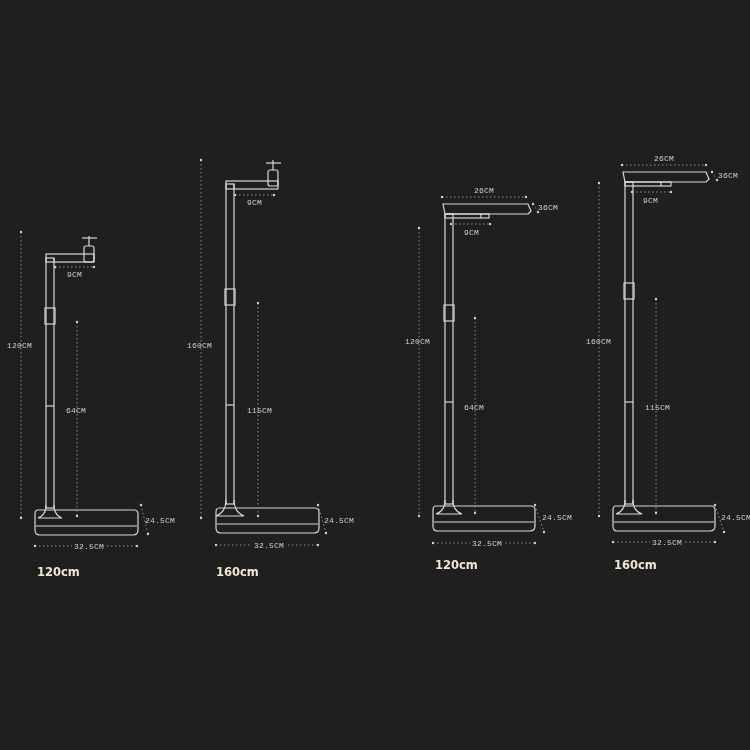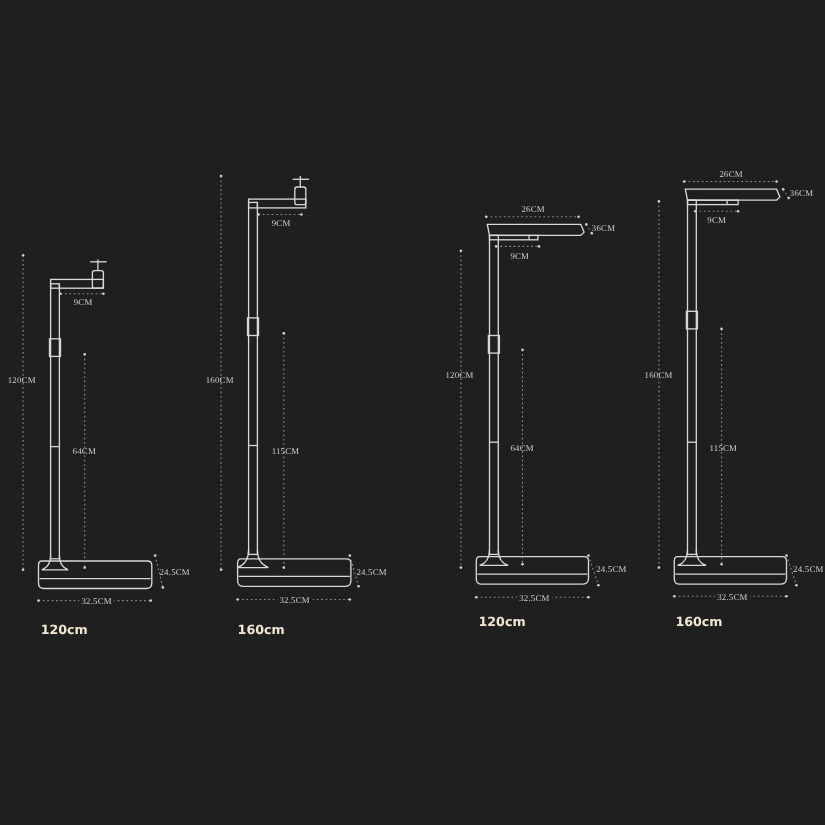--- a/index.html
+++ b/index.html
@@ -1,18 +1,18 @@
 <!DOCTYPE html>
 <html><head>
 <meta charset="utf-8">
 <style>
   html, body { margin:0; padding:0; }
   body { width:750px; height:750px; background:#1f1f1f; overflow:hidden; position:relative; font-family:"DejaVu Sans", sans-serif; }
   #canvas { position:absolute; left:0; top:0; width:750px; height:750px; }
-  .dim-label { position:absolute; font-size:8px; color:#cfcfcf; letter-spacing:0.2px; white-space:nowrap; font-family:Liberation Serif, serif; }
+  .dim-label { position:absolute; font-size:8px; color:#cfcfcf; letter-spacing:0.2px; white-space:nowrap; font-family:Liberation Mono, monospace; }
   .model-label { position:absolute; font-size:11.5px; font-weight:bold; color:#f0e6d2; font-family:"DejaVu Sans", sans-serif; }
 </style>
 </head>
 <body>
 
 <div id="canvas">
 <svg width="750" height="750" viewBox="0 0 750 750" xmlns="http://www.w3.org/2000/svg">
   <defs>
     <style>
       .o { fill:none; stroke:#d8d8d8; stroke-width:1.2; }

